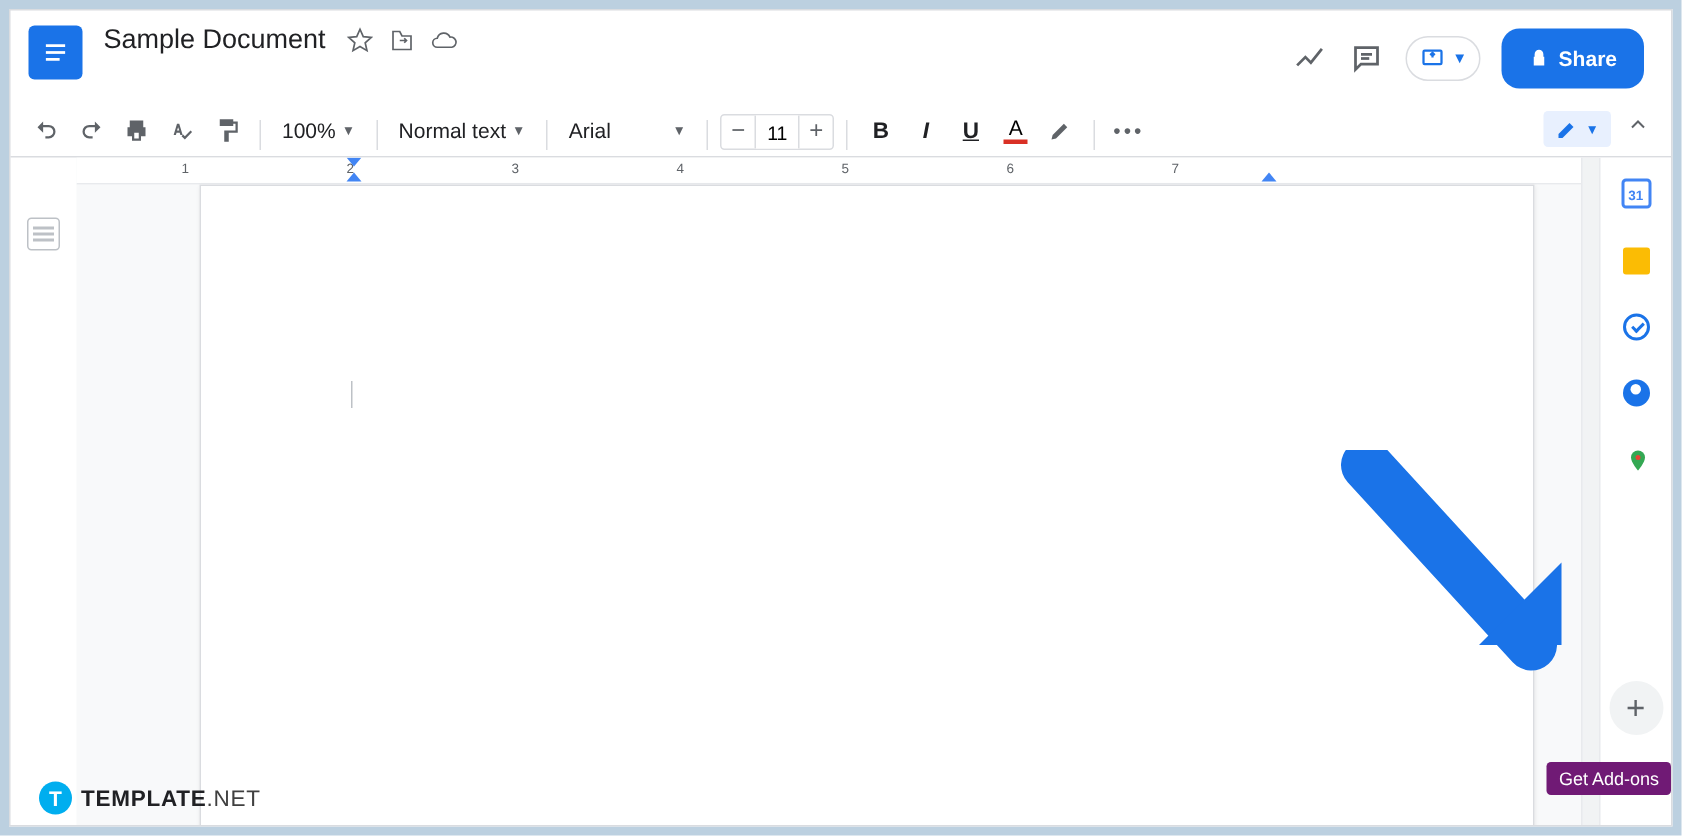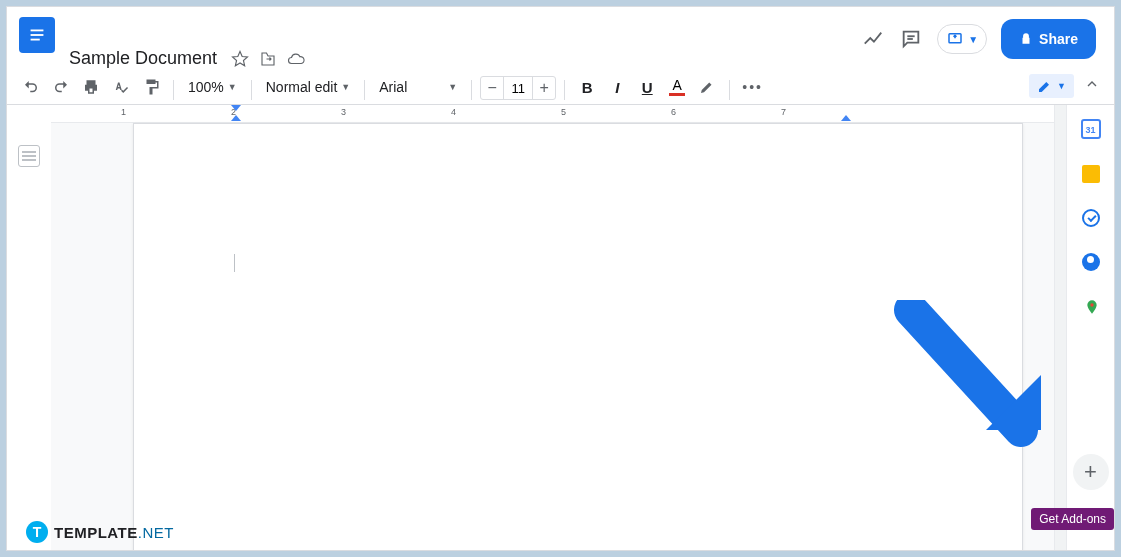--- a/index.html
+++ b/index.html
@@ -1,21 +1,21 @@
 <!DOCTYPE html>
 <html><head>
 <meta charset="utf-8">
 <style>
   * { box-sizing: border-box; margin: 0; padding: 0; }
   body { font-family: Arial, sans-serif; background: #bcd0e0; width: 1121px; height: 557px; overflow: hidden; position: relative; }
   .window { position: absolute; top: 6px; left: 6px; right: 6px; bottom: 6px; background: #fff; display: flex; flex-direction: column; border: 1px solid #dadce0; }
   .titlebar { display: flex; align-items: flex-start; padding: 8px 12px 0 12px; height: 58px; }
   .doc-icon { width: 36px; height: 36px; background: #1a73e8; border-radius: 4px; display:flex; align-items:center; justify-content:center; margin-right: 10px; margin-top:2px;}
   .doc-icon svg { fill:#fff; }
-  .title-area { flex: 1; display:flex; flex-direction:row;margin-top:32px; }
+  .title-area { flex: 1; display:flex; flex-direction:row; }
   .title-row { display:flex; align-items:center; gap:10px; }
   .doc-title { font-size: 18px; color:#202124; padding:1px 4px; }
   .title-icon { color:#5f6368; cursor:pointer; display:inline-flex; }
   .title-icon svg{ width:18px; height:18px; fill:#5f6368;}
   .menubar { display:flex; gap:4px; margin-top:3px; align-items:center; }
   .menu-item { font-size:14px; color:#202124; padding:3px 7px; border-radius:3px; cursor:pointer; }
   .last-edit { font-size:14px; color:#5f6368; text-decoration:underline; margin-left:8px; cursor:pointer;}
   .header-right { display:flex; align-items:center; gap:14px; padding-right:6px; padding-top:4px;}
   .hr-icon { width:24px; height:24px; display:flex; align-items:center; justify-content:center; cursor:pointer; }
   .hr-icon svg{ width:22px; height:22px; fill:#5f6368; stroke:#5f6368;}
@@ -65,21 +65,21 @@
   .sp-contacts{ width:18px;height:18px; background:#1a73e8; border-radius:50%; position:relative;}
   .sp-contacts::after{content:''; position:absolute; width:7px;height:7px; background:#fff; border-radius:50%; top:3px; left:5px;}
   .sp-maps{ width:14px;height:18px; position:relative;}
   .sp-maps svg{width:16px;height:20px;}
   .sp-plus{ position:absolute; bottom:60px; width:36px;height:36px; border-radius:50%; background:#f1f3f4; display:flex; align-items:center; justify-content:center; font-size:22px; color:#5f6368; cursor:pointer;}
   .tooltip{ position:absolute; bottom:20px; right:0; background:#701a75; color:#fff; font-size:12px; padding:4px 8px; border-radius:3px; white-space:nowrap;}
   .arrow-annotation{ position:absolute; top:300px; right:70px; pointer-events:none; z-index:50;}
   .footer-brand{ position:absolute; bottom:14px; left:26px; display:flex; align-items:center; gap:6px; z-index:60;}
   .brand-t{ width:22px;height:22px; background:#00aeef; border-radius:50%; color:#fff; font-weight:bold; font-size:14px; display:flex;align-items:center;justify-content:center;}
   .brand-text{ font-size:15px; font-weight:bold; color:#202124; letter-spacing:0.5px;}
-  .brand-net{ font-weight:normal; color:#0369a1;}
+  .brand-net{ font-weight:normal; color:#404040;}
 </style>
 </head>
 <body>
 
 <div class="window">
   <div class="titlebar">
     <div class="doc-icon">
       <svg viewBox="0 0 24 24" width="22" height="22">
           <path d="M6 2h9l5 5v15H6z" fill="#fff" opacity="0"></path>
           <rect x="5" y="6" width="14" height="2" fill="#fff"></rect>
@@ -163,21 +163,21 @@
           <path d="M18 4V2H6v6h12V6h2v6H10v10h4V14h8V4z"></path>
         </svg>
       </div>
     <div class="tb-sep"></div>
     <div class="tb-drop">
       <span>100%</span>
       <span class="caret">▼</span>
     </div>
     <div class="tb-sep"></div>
     <div class="tb-drop">
-      <span>Normal edit</span>
+      <span>Normal text</span>
       <span class="caret">▼</span>
     </div>
     <div class="tb-sep"></div>
     <div class="tb-drop" style="min-width:90px;">
       <span>Arial</span>
       <span class="caret" style="margin-left:auto;">▼</span>
     </div>
     <div class="tb-sep"></div>
     <div class="font-size-group">
       <div class="fs-btn">−</div>

